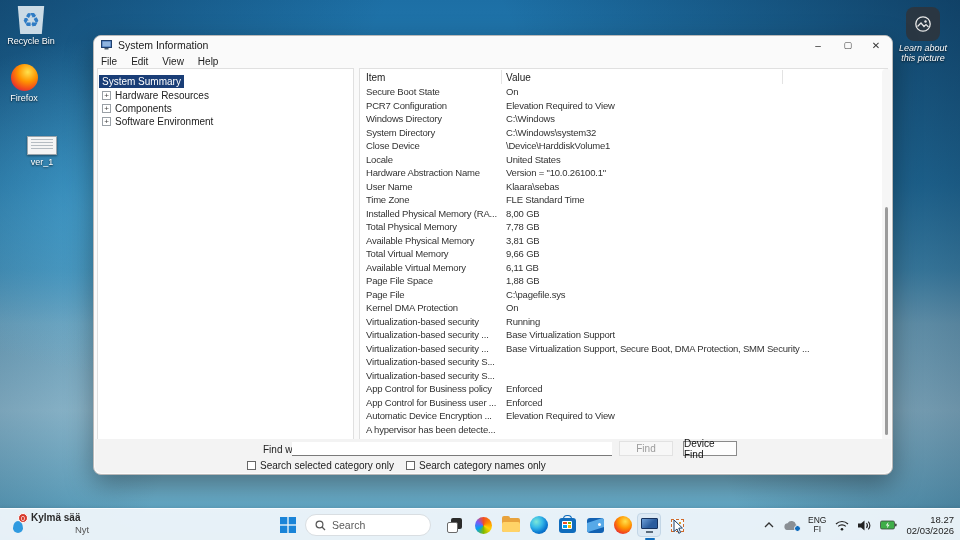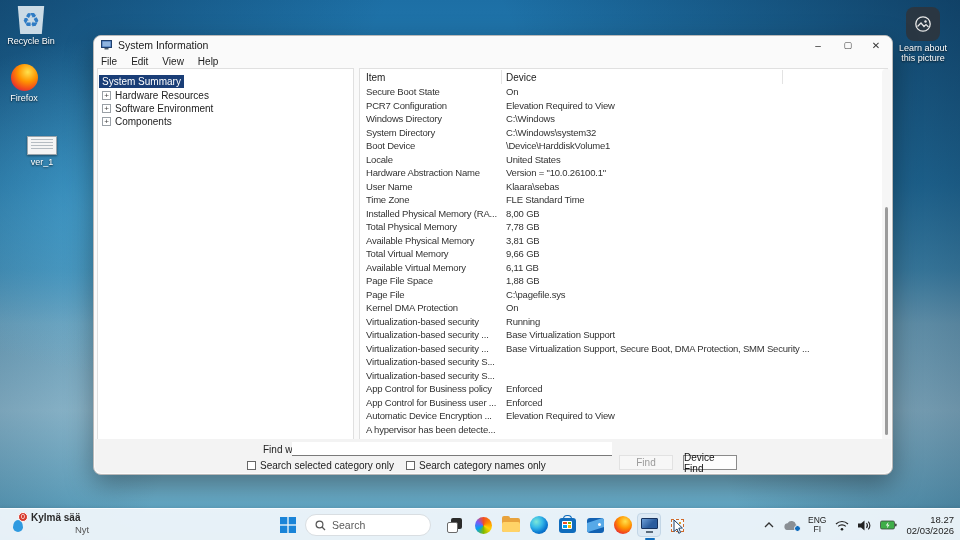--- a/index.html
+++ b/index.html
@@ -57,32 +57,32 @@
     white-space:nowrap; overflow:hidden; }
   .lrow .val { flex:1; font-size:9.5px; letter-spacing:-.2px; color:#333; white-space:nowrap; overflow:hidden; padding-right:14px; }
   #vscroll { position:absolute; right:1px; top:33px; width:9px; height:372px; background:#f6f6f6; border-radius:4px; }
   #vthumb { position:absolute; left:3px; width:3px; top:138px; height:228px; background:#9b9b9b; border-radius:2px; }
 
   #findbar { position:absolute; left:1px; right:1px; bottom:1px; height:34px; background:#f3f3f3;
     border-radius:0 0 7px 7px; }
   #findbar .flabel { position:absolute; left:168px; top:5px; font-size:10px; color:#222; }
   #findbar input { position:absolute; left:197px; top:3px; width:320px; height:14px; border:none;
     border-bottom:1px solid #7a7a7a; background:#fff; font-size:10px; padding:0 3px; outline:none; }
-  .fbtn { position:absolute; top:16px; height:15px; width:54px; font-size:10px; display:flex;
+  .fbtn { position:absolute; top:2px; height:15px; width:54px; font-size:10px; display:flex;
     align-items:center; justify-content:center; }
   #find-btn { left:524px; color:#9b9b9b; background:#f7f7f7; border:1px solid #e2e2e2; }
   #closefind-btn { left:588px; color:#111; background:#fdfdfd; border:1px solid #8a8a8a; }
   .cbrow { position:absolute; top:21px; font-size:10px; color:#222; display:flex; align-items:center; gap:4px; }
   .cb { width:9px; height:9px; border:1px solid #666; background:#fff; display:inline-block; }
 
   
   #taskbar { position:absolute; left:0; bottom:0; width:960px; height:32px;
     background:rgba(237,245,250,.96); border-top:1px solid rgba(255,255,255,.7);
     box-shadow:0 -1px 3px rgba(0,0,0,.08); }
-  #weather { position:absolute; left:10px; top:3px; display:flex; align-items:center; gap:5px; }
+  #weather { position:absolute; left:10px; top:3px; display:flex; align-items:flex-end; gap:5px; }
   #weather .wtxt .l1 { font-size:10px; color:#2b2b2b; font-weight:bold; line-height:12px; }
   #weather .wtxt .l2 { font-size:9.5px; color:#555; line-height:11px;margin-left:44px; }
   .wdrop { position:relative; width:16px; height:20px; }
   .wdrop .drop { position:absolute; left:3px; top:6px; width:10px; height:12px; background:#2f9ae0;
     border-radius:50% 50% 50% 50%/60% 60% 40% 40%; }
   .wbadge { position:absolute; right:-2px; top:-2px; width:10px; height:10px; background:#d83b2e; border-radius:50%;
     color:#fff; font-size:7px; display:flex; align-items:center; justify-content:center; border:1px solid #fff; }
   .tbicon { position:absolute; top:4px; width:24px; height:24px; border-radius:4px; display:flex;
     align-items:center; justify-content:center; }
   #searchbox { position:absolute; left:305px; top:5px; width:126px; height:22px; background:#fff;
@@ -140,21 +140,21 @@
   </div>
   <div class="dicon" style="left:6px; top:136px;">
     <div class="thumb-glyph">
         <i></i>
         <i></i>
         <i></i>
         <i></i>
       </div>
     <div class="lbl">ver_1</div>
   </div>
-  <div class="dicon" style="left:887px; top:7px;">
+  <div class="dicon" style="left:887px; top:7px;font-style:italic;">
     <div class="spotlight-glyph">
       <svg width="18" height="18" viewBox="0 0 18 18">
           <circle cx="9" cy="9" r="7.2" fill="none" stroke="#e8e8e8" stroke-width="1.3"></circle>
           <circle cx="11.5" cy="6.5" r="1.2" fill="#e8e8e8"></circle>
           <path d="M3.5 11.5 L7 8 L10 11.5 L12 9.5 L14.5 12" fill="none" stroke="#e8e8e8" stroke-width="1.2"></path>
         </svg>
     </div>
     <div class="lbl">
       <span>Learn about</span><br>
       <span>this picture</span>
@@ -184,33 +184,33 @@
 
     <div class="panel" id="tree">
       <div><span class="tsel">System Summary</span></div>
       <div id="tree-items">
           <div class="tnode">
             <span class="exp"></span>
             <span>Hardware Resources</span>
           </div>
           <div class="tnode">
             <span class="exp"></span>
-            <span>Software Environment</span>
+            <span>Components</span>
           </div>
           <div class="tnode">
             <span class="exp"></span>
-            <span>Components</span>
+            <span>Software Environment</span>
           </div>
         </div>
     </div>
 
     <div class="panel" id="list">
       <div class="lheader">
         <span class="c1">Item</span>
-        <span class="c2">Device</span>
+        <span class="c2">Value</span>
         <span class="hdiv" style="left:141px;"></span>
         <span class="hdiv" style="left:422px;"></span>
       </div>
       <div id="list-body">
           <div class="lrow">
             <span class="item">Secure Boot State</span>
             <span class="val">On</span>
           </div>
           <div class="lrow">
             <span class="item">PCR7 Configuration</span>
@@ -218,21 +218,21 @@
           </div>
           <div class="lrow">
             <span class="item">Windows Directory</span>
             <span class="val">C:\Windows</span>
           </div>
           <div class="lrow">
             <span class="item">System Directory</span>
             <span class="val">C:\Windows\system32</span>
           </div>
           <div class="lrow">
-            <span class="item">Boot Device</span>
+            <span class="item">Close Device</span>
             <span class="val">\Device\HarddiskVolume1</span>
           </div>
           <div class="lrow">
             <span class="item">Locale</span>
             <span class="val">United States</span>
           </div>
           <div class="lrow">
             <span class="item">Hardware Abstraction Name</span>
             <span class="val">Version = "10.0.26100.1"</span>
           </div>

